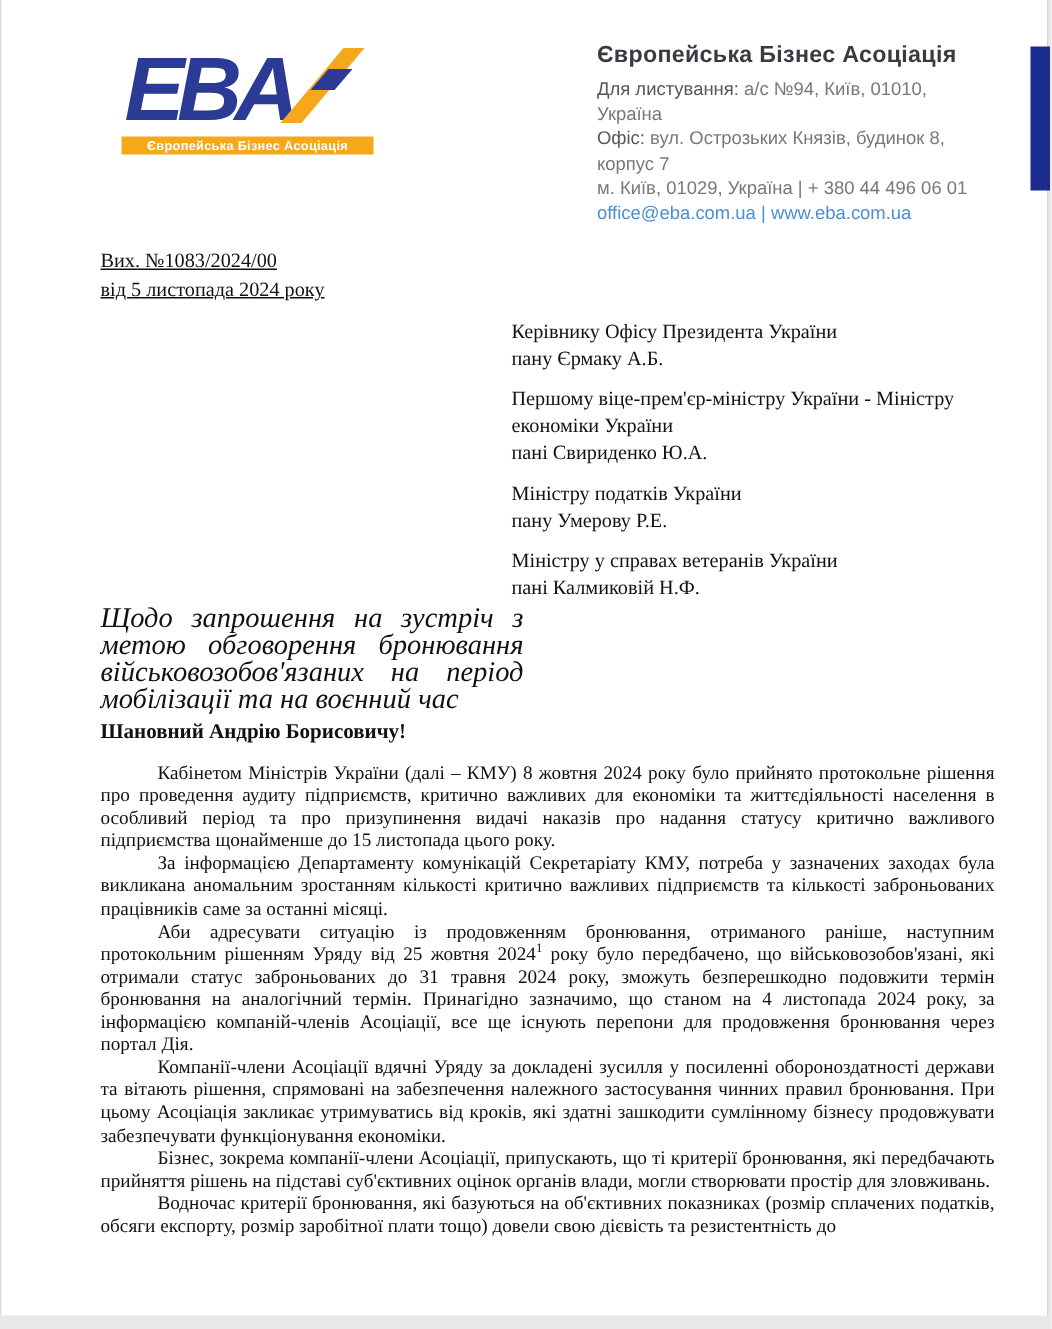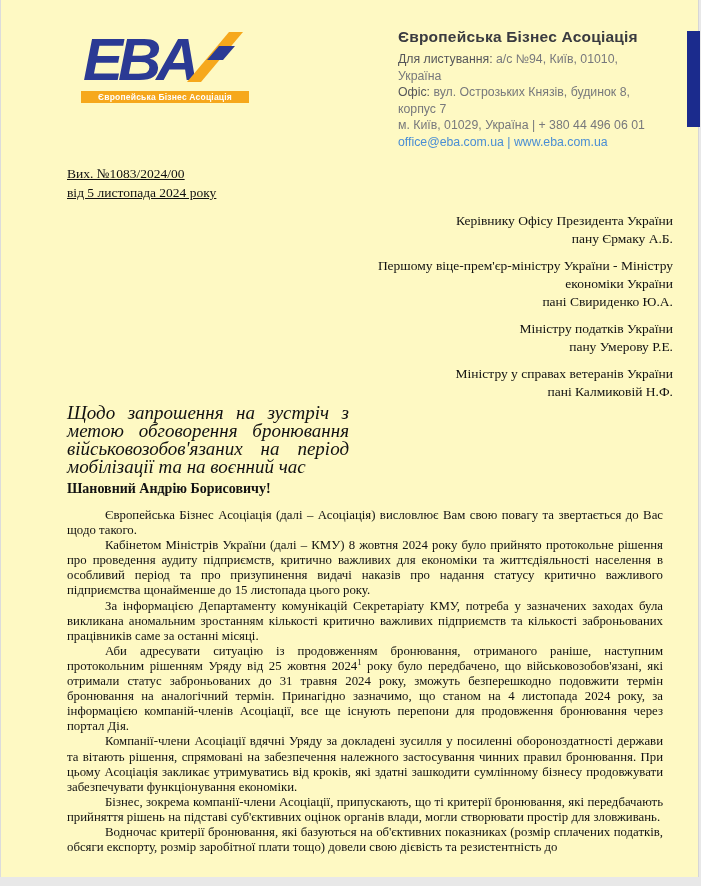--- a/index.html
+++ b/index.html
@@ -7,21 +7,21 @@
     width:701px; height:886px;
     background:#e8e8e8;
     font-family:"Liberation Serif", serif;
     color:#111;
     position:relative;
     overflow:hidden;
   }
   .sheet {
     position:absolute; left:0; top:0;
     width:699px; height:877px;
-    background:#fef9c3;
+    background:#ffffff;
     border-left:1px solid #dcdcdc;
     border-right:1px solid #d6d6d6;
     box-sizing:border-box;
   }
   
   .logo { position:absolute; left:80px; top:30px; width:170px; height:76px; }
   .logo-eba {
     font-family:"Liberation Sans", sans-serif;
     font-style:italic; font-weight:900;
     font-size:60px; line-height:60px;
@@ -59,21 +59,21 @@
   .contact .c-web { color:#4a8ed4; }
   .accent-bar {
     position:absolute; left:686px; top:31px;
     width:13px; height:96px;
     background:#1b2b8d;
   }
   
   .ref { position:absolute; left:66px; top:164px; font-size:13.5px; line-height:19px;text-decoration:underline; }
   
   .recipients { position:absolute; left:340px; top:212px; width:332px; font-size:13.5px; }
-  .recipient { margin-bottom:9px;text-align:right; }
+  .recipient { margin-bottom:9px; }
   .recipient div { line-height:18px; }
   
   .subject {
     position:absolute; left:66px; top:404px; width:282px;
     font-style:italic; font-size:19px; line-height:18px;
     text-align:justify;
   }
   
   .salutation {
     position:absolute; left:66px; top:481px; width:596px;
@@ -135,21 +135,20 @@
       <div>Міністру у справах ветеранів України</div>
       <div>пані Калмиковій Н.Ф.</div>
     </div>
   </div>
 
   <div class="subject">Щодо запрошення на зустріч з метою обговорення бронювання військовозобов'язаних на період мобілізації та на воєнний час</div>
 
   <div class="salutation">Шановний Андрію Борисовичу!</div>
 
   <div class="letter-body">
-    <p>Європейська Бізнес Асоціація (далі – Асоціація) висловлює Вам свою повагу та звертається до Вас щодо такого.</p>
     <p>Кабінетом Міністрів України (далі – КМУ) 8 жовтня 2024 року було прийнято протокольне рішення про проведення аудиту підприємств, критично важливих для економіки та життєдіяльності населення в особливий період та про призупинення видачі наказів про надання статусу критично важливого підприємства щонайменше до 15 листопада цього року.</p>
     <p>За інформацією Департаменту комунікацій Секретаріату КМУ, потреба у зазначених заходах була викликана аномальним зростанням кількості критично важливих підприємств та кількості заброньованих працівників саме за останні місяці.</p>
     <p><span>Аби адресувати ситуацію із продовженням бронювання, отриманого раніше, наступним протокольним рішенням Уряду від 25 жовтня 2024</span><sup>1</sup><span> року було передбачено, що військовозобов'язані, які отримали статус заброньованих до 31 травня 2024 року, зможуть безперешкодно подовжити термін бронювання на аналогічний термін. Принагідно зазначимо, що станом на 4 листопада 2024 року, за інформацією компаній-членів Асоціації, все ще існують перепони для продовження бронювання через портал Дія.</span></p>
     <p>Компанії-члени Асоціації вдячні Уряду за докладені зусилля у посиленні обороноздатності держави та вітають рішення, спрямовані на забезпечення належного застосування чинних правил бронювання. При цьому Асоціація закликає утримуватись від кроків, які здатні зашкодити сумлінному бізнесу продовжувати забезпечувати функціонування економіки.</p>
     <p>Бізнес, зокрема компанії-члени Асоціації, припускають, що ті критерії бронювання, які передбачають прийняття рішень на підставі суб'єктивних оцінок органів влади, могли створювати простір для зловживань.</p>
     <p>Водночас критерії бронювання, які базуються на об'єктивних показниках (розмір сплачених податків, обсяги експорту, розмір заробітної плати тощо) довели свою дієвість та резистентність до</p>
   </div>
 
 </div>
 

